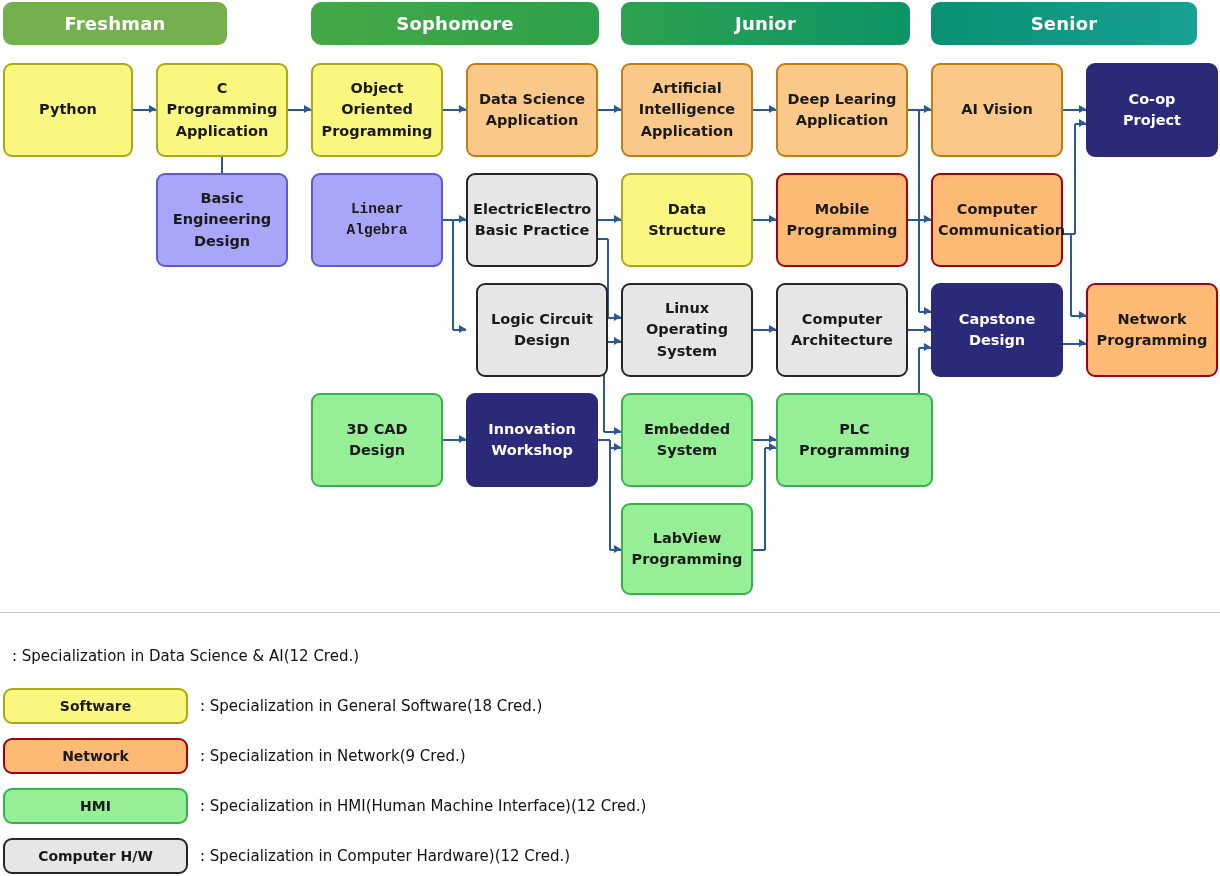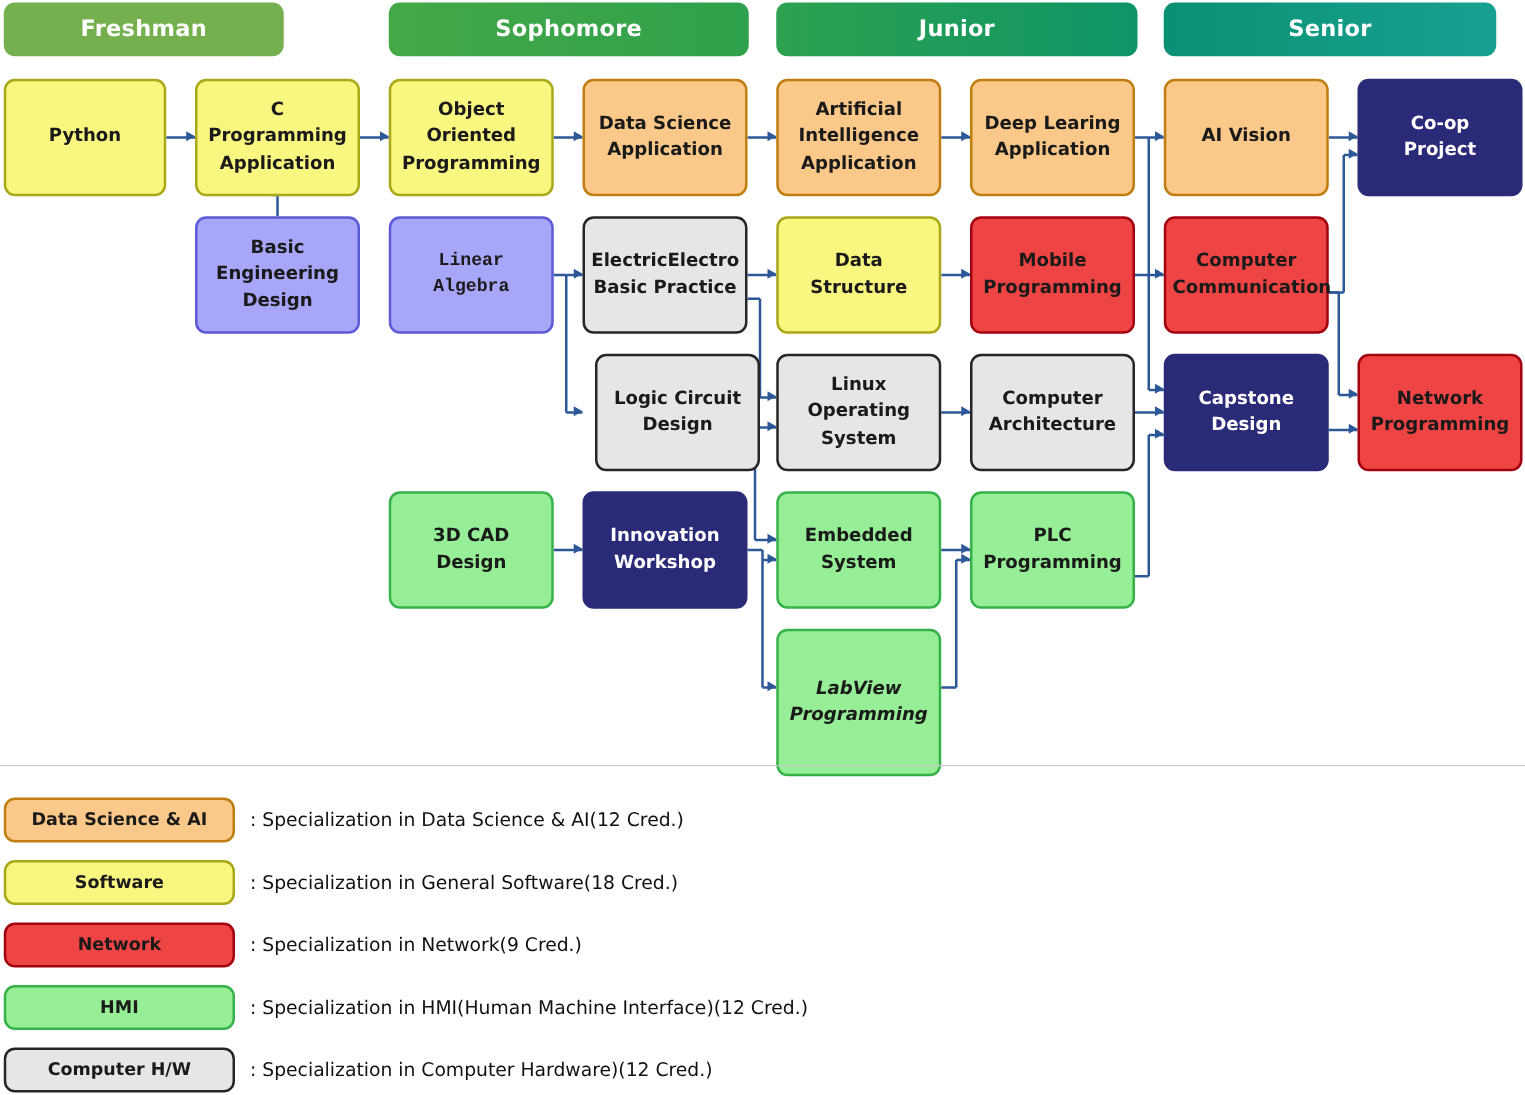--- a/index.html
+++ b/index.html
@@ -38,21 +38,21 @@
     font-size:14.5px;
     font-weight:bold;
     line-height:1.45;
     padding:2px 5px;
     color:#1a1a1a;
   }
   .node span{display:block;width:100%;}
 
   .t-sw   {background:#FAF781;border-color:#A8A818;}
   .t-ds   {background:#FAC989;border-color:#C07D10;}
-  .t-net  {background:#ef4444;border-color:#A30010;}
+  .t-net  {background:#fdba74;border-color:#A30010;}
   .t-hmi  {background:#96EF96;border-color:#36B24A;}
   .t-hw   {background:#E6E6E6;border-color:#262626;}
   .t-basic{background:#A8A6F8;border-color:#5E59D6;}
   .t-proj {background:#2A2A78;border-color:#2A2A78;color:#ffffff;}
 
   
   .seg{position:absolute;background:#2C5898;}
   .seg.h{height:1.6px;}
   .seg.v{width:1.6px;}
   .arw{
@@ -91,21 +91,21 @@
   }
 </style>
 </head>
 <body>
 
 <div id="root">
   <div id="yearbars">
       <div class="yearbar" style="left: 3px; top: 2px; width: 224px; background: linear-gradient(90deg, rgb(116, 177, 78), rgb(116, 177, 78));">
         <span>Freshman</span>
       </div>
-      <div class="yearbar" style="left: 311px; top: 2px; width: 288px; background: linear-gradient(90deg, rgb(69, 168, 70), rgb(46, 161, 76));">
+      <div class="yearbar" style="left: 311px; top: 2px; width: 288px; background: linear-gradient(90deg, rgb(69, 168, 70), rgb(46, 161, 76)); border-radius: 11px;">
         <span>Sophomore</span>
       </div>
       <div class="yearbar" style="left: 621px; top: 2px; width: 289px; background: linear-gradient(90deg, rgb(45, 162, 79), rgb(14, 148, 103));">
         <span>Junior</span>
       </div>
       <div class="yearbar" style="left: 931px; top: 2px; width: 266px; background: linear-gradient(90deg, rgb(10, 145, 115), rgb(23, 161, 146));">
         <span>Senior</span>
       </div>
     </div>
   <div id="edgelayer">
@@ -243,33 +243,30 @@
       </div>
       <div class="node t-hmi" style="left: 311px; top: 393px; width: 132px; height: 94px;">
         <span>3D CAD<br>Design</span>
       </div>
       <div class="node t-proj" style="left: 466px; top: 393px; width: 132px; height: 94px;">
         <span>Innovation<br>Workshop</span>
       </div>
       <div class="node t-hmi" style="left: 621px; top: 393px; width: 132px; height: 94px;">
         <span>Embedded<br>System</span>
       </div>
-      <div class="node t-hmi" style="left: 776px; top: 393px; width: 132px; height: 94px;">
+      <div class="node t-hmi" style="left: 776px; top: 393px; width: 157px; height: 94px;">
         <span>PLC<br>Programming</span>
       </div>
-      <div class="node t-hmi" style="left: 621px; top: 503px; width: 132px; height: 118px; font-style: italic;">
+      <div class="node t-hmi" style="left: 621px; top: 503px; width: 132px; height: 92px;">
         <span>LabView<br>Programming</span>
       </div>
     </div>
   <div class="divider" style="top:612px;"></div>
   <div id="legendlayer">
       <div class="legend-row" style="top: 638px;">
-        <div class="legend-chip t-ds">
-          <span>Data Science &amp; AI</span>
-        </div>
         <div class="legend-text">: Specialization in Data Science &amp; AI(12 Cred.)</div>
       </div>
       <div class="legend-row" style="top: 688px;">
         <div class="legend-chip t-sw">
           <span>Software</span>
         </div>
         <div class="legend-text">: Specialization in General Software(18 Cred.)</div>
       </div>
       <div class="legend-row" style="top: 738px;">
         <div class="legend-chip t-net">

